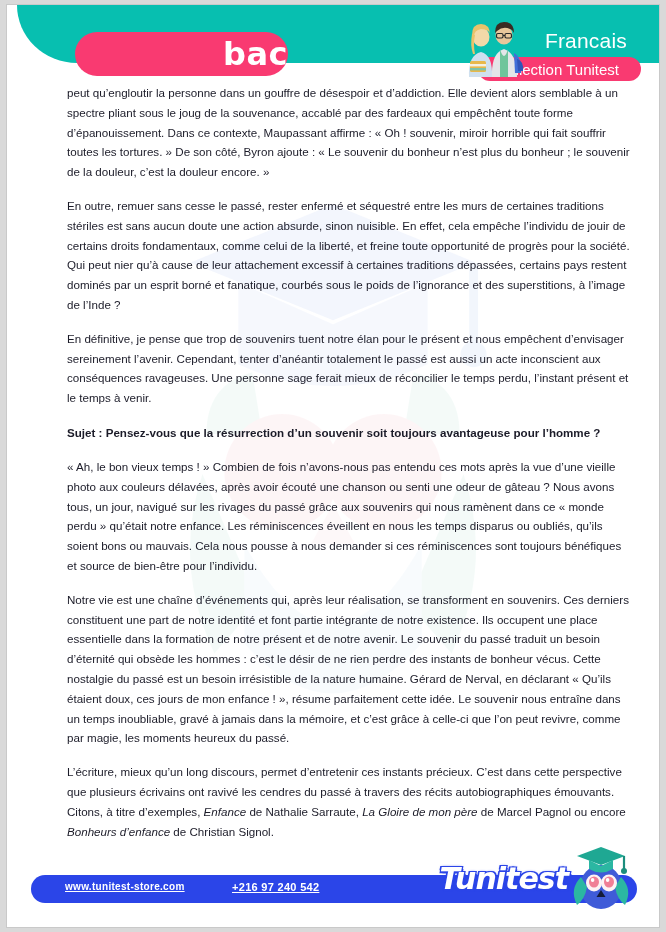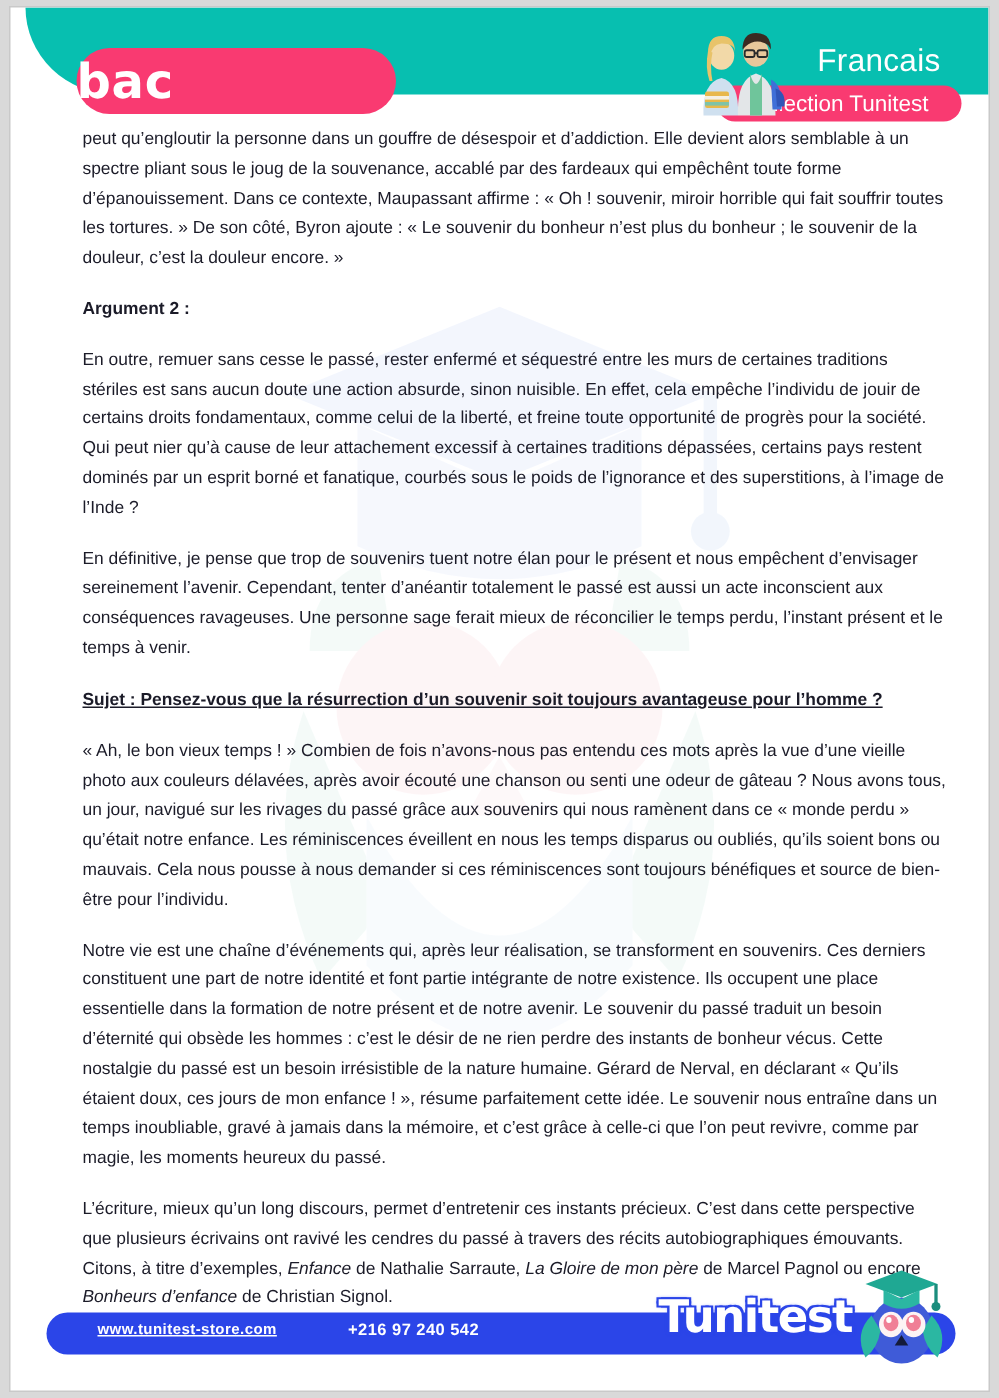--- a/index.html
+++ b/index.html
@@ -53,29 +53,29 @@
     position: absolute;
     left: 10px;
     top: 0;
     right: 0;
     height: 58px;
     background: #07bfb0;
     border-bottom-left-radius: 60px 58px;
   }
   .bac-pill {
     position: absolute;
-    left: 44px;
+    left: 68px;
     top: 27px;
     width: 213px;
     height: 44px;
     background: #f93a71;
     border-radius: 24px;
     display: flex;
     align-items: center;
-    justify-content: flex-start;
+    justify-content: flex-end;
   }
   .bac-pill span {
     color: #ffffff;
     font-size: 32px;
     font-weight: bold;
     letter-spacing: 0.5px;
     line-height: 1;
     font-family: "DejaVu Sans", sans-serif;
   }
   .subject-title {
@@ -118,31 +118,30 @@
   .content {
     position: relative;
     z-index: 2;
     padding: 0 28px 0 44px;
     font-size: 11.6px;
     color: #1b1b28;
     line-height: 19.8px;
     text-align: left;
   }
   .content p {
-    margin: 0 0 14px 4px;
+    margin: 0 0 14px 16px;
   }
   .heading {
     font-weight: bold;
     margin: 0 0 1px 0;
   }
   .subject-line {
     font-weight: bold;
     margin: 0 0 14px 0;
     line-height: 21px;
-    text-decoration: underline;
   }
   em { }
 
   
   .footer {
     position: absolute;
     left: 0;
     bottom: 16px;
     width: 100%;
     height: 60px;
@@ -167,35 +166,37 @@
     letter-spacing: 0.3px;
   }
   .footer-phone {
     position: absolute;
     left: 225px;
     top: 30px;
     color: #ffffff;
     font-size: 11px;
     font-weight: bold;
     letter-spacing: 0.3px;
+    text-decoration: underline;
   }
   .footer-logo {
     position: absolute;
     right: 10px;
     top: -4px;
     width: 220px;
     height: 68px;
   }
   .footer-logo-text {
     position: absolute;
     right: 81px;
     top: 14px;
     font-family: "DejaVu Sans", sans-serif;
     font-size: 30px;
     font-weight: bold;
+    font-style: italic;
     color: #ffffff;
     letter-spacing: -1px;
     text-shadow:
       -1.5px -1.5px 0 #2b45e8,
        1.5px -1.5px 0 #2b45e8,
       -1.5px  1.5px 0 #2b45e8,
        1.5px  1.5px 0 #2b45e8,
        0 0 3px #2b45e8;
     z-index: 3;
   }
@@ -269,21 +270,20 @@
     <div class="subject-title">Francais</div>
     <div class="collection-pill">
       <span>collection Tunitest</span>
     </div>
   </div>
 
   <div class="content">
 
     <p>peut qu’engloutir la personne dans un gouffre de désespoir et d’addiction. Elle devient alors semblable à un spectre pliant sous le joug de la souvenance, accablé par des fardeaux qui empêchênt toute forme d’épanouissement. Dans ce contexte, Maupassant affirme : « Oh ! souvenir, miroir horrible qui fait souffrir toutes les tortures. » De son côté, Byron ajoute : « Le souvenir du bonheur n’est plus du bonheur ; le souvenir de la douleur, c’est la douleur encore. »</p>
 
-    <p class="heading">Argument 2 :</p>
     <p>En outre, remuer sans cesse le passé, rester enfermé et séquestré entre les murs de certaines traditions stériles est sans aucun doute une action absurde, sinon nuisible. En effet, cela empêche l’individu de jouir de certains droits fondamentaux, comme celui de la liberté, et freine toute opportunité de progrès pour la société. Qui peut nier qu’à cause de leur attachement excessif à certaines traditions dépassées, certains pays restent dominés par un esprit borné et fanatique, courbés sous le poids de l’ignorance et des superstitions, à l’image de l’Inde ?</p>
 
     <p>En définitive, je pense que trop de souvenirs tuent notre élan pour le présent et nous empêchent d’envisager sereinement l’avenir. Cependant, tenter d’anéantir totalement le passé est aussi un acte inconscient aux conséquences ravageuses. Une personne sage ferait mieux de réconcilier le temps perdu, l’instant présent et le temps à venir.</p>
 
     <p class="subject-line">Sujet : Pensez-vous que la résurrection d’un souvenir soit toujours avantageuse pour l’homme ?</p>
 
     <p>« Ah, le bon vieux temps ! » Combien de fois n’avons-nous pas entendu ces mots après la vue d’une vieille photo aux couleurs délavées, après avoir écouté une chanson ou senti une odeur de gâteau ? Nous avons tous, un jour, navigué sur les rivages du passé grâce aux souvenirs qui nous ramènent dans ce « monde perdu » qu’était notre enfance. Les réminiscences éveillent en nous les temps disparus ou oubliés, qu’ils soient bons ou mauvais. Cela nous pousse à nous demander si ces réminiscences sont toujours bénéfiques et source de bien-être pour l’individu.</p>
 
     <p>Notre vie est une chaîne d’événements qui, après leur réalisation, se transforment en souvenirs. Ces derniers constituent une part de notre identité et font partie intégrante de notre existence. Ils occupent une place essentielle dans la formation de notre présent et de notre avenir. Le souvenir du passé traduit un besoin d’éternité qui obsède les hommes : c’est le désir de ne rien perdre des instants de bonheur vécus. Cette nostalgie du passé est un besoin irrésistible de la nature humaine. Gérard de Nerval, en déclarant « Qu’ils étaient doux, ces jours de mon enfance ! », résume parfaitement cette idée. Le souvenir nous entraîne dans un temps inoubliable, gravé à jamais dans la mémoire, et c’est grâce à celle-ci que l’on peut revivre, comme par magie, les moments heureux du passé.</p>
 

